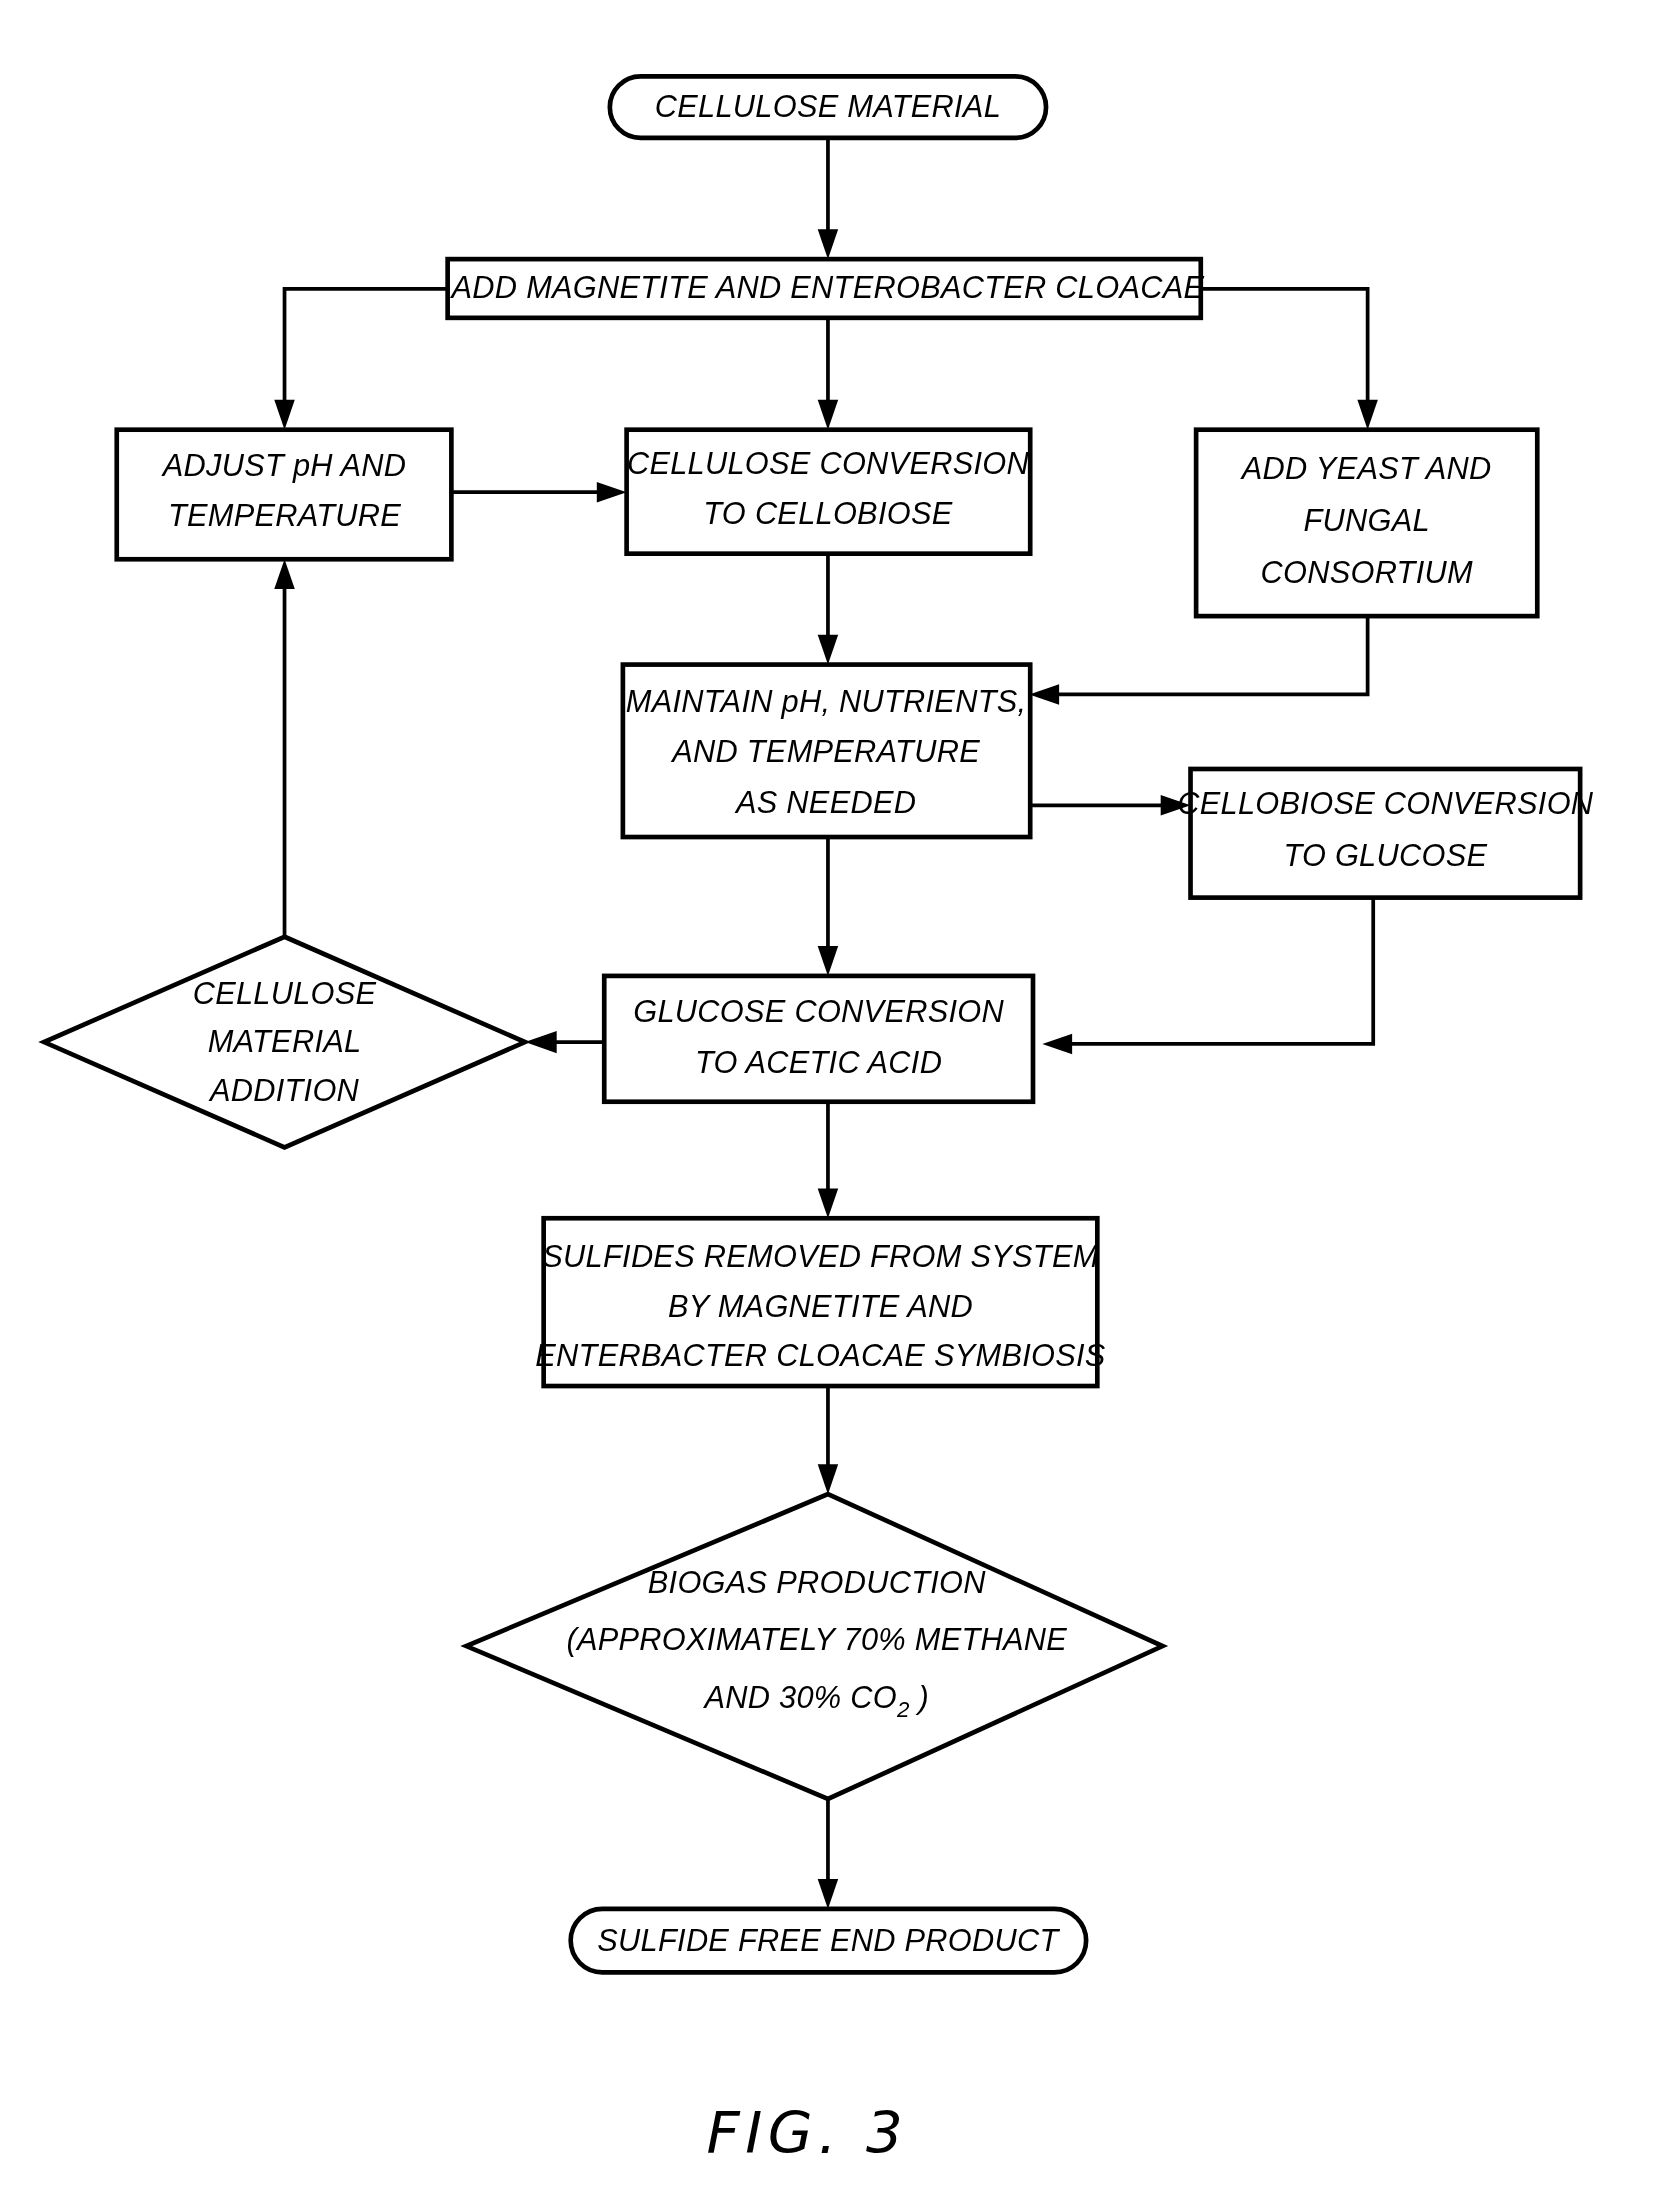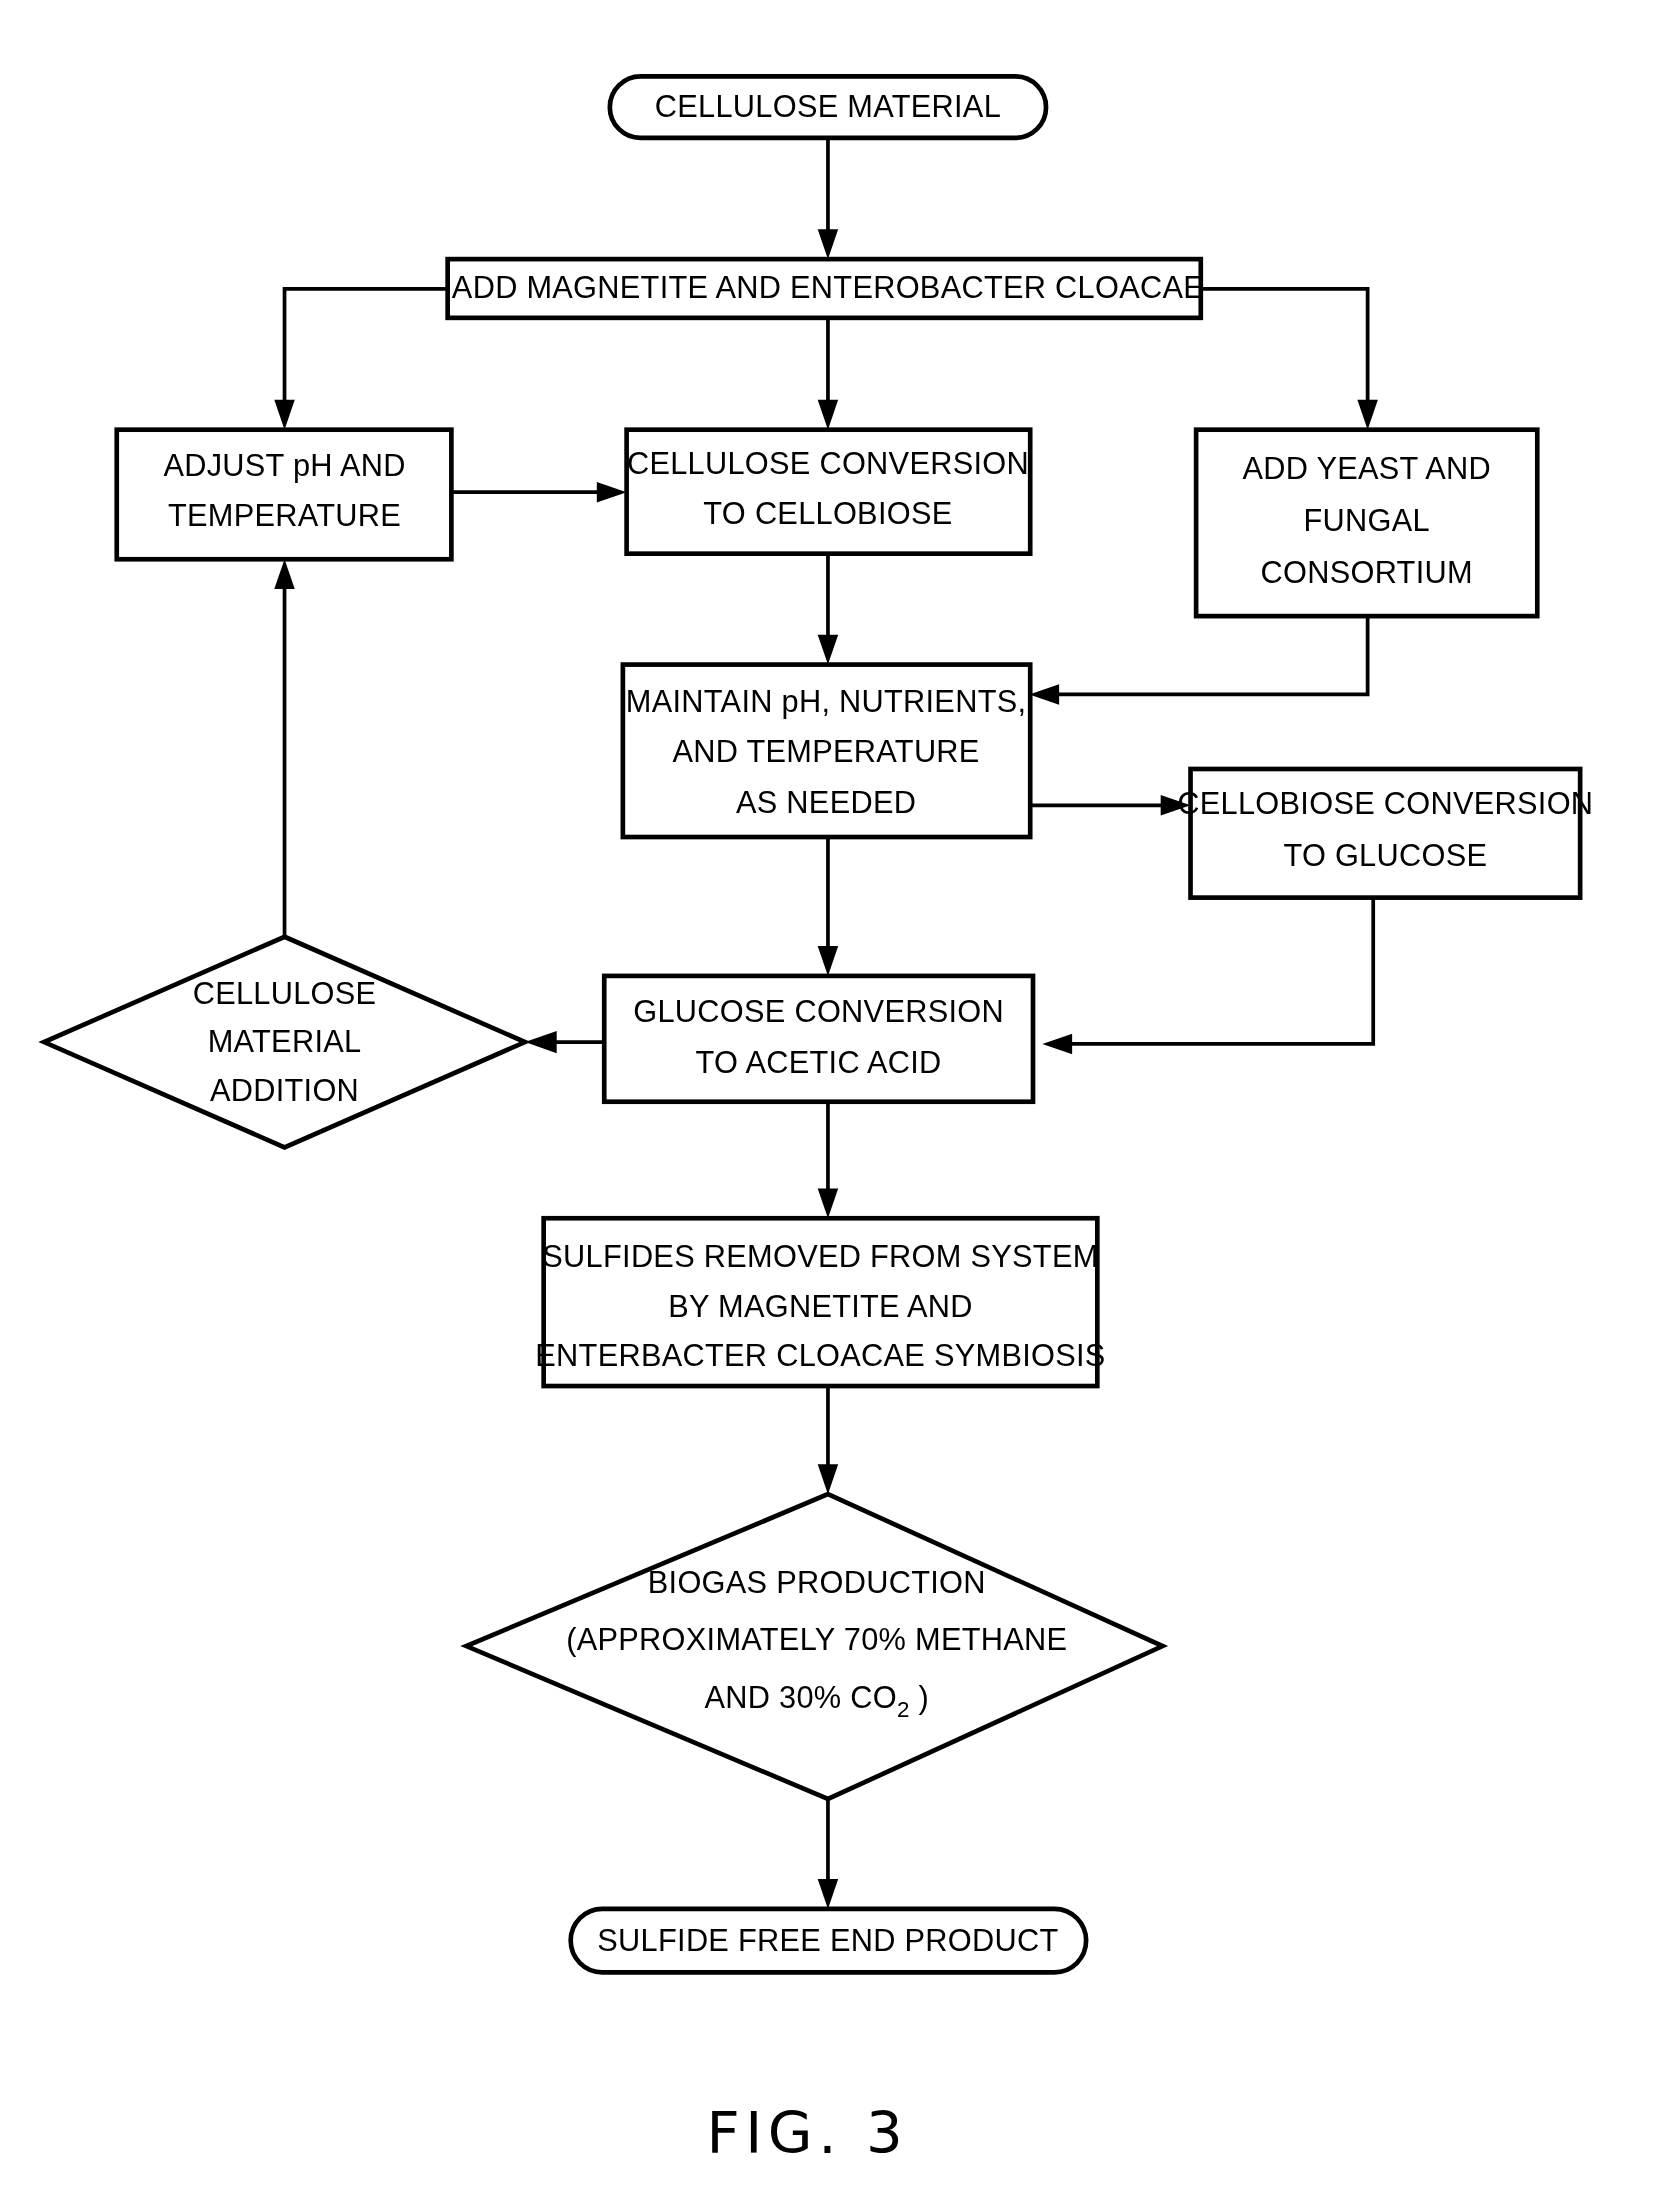--- a/index.html
+++ b/index.html
@@ -11,20 +11,21 @@
     width: 1668px;
     height: 2210px;
     font-family: "Liberation Sans", sans-serif;
     overflow: hidden;
   }
   #figure-root {
     position: relative;
     width: 1465px;
     height: 2210px;
     background: #ffffff;
+    font-style: italic;
   }
   svg#flowchart {
     display: block;
     width: 1668px;
     height: 2210px;
   }
   .shape {
     fill: #ffffff;
     stroke: #000000;
     stroke-width: 5;

